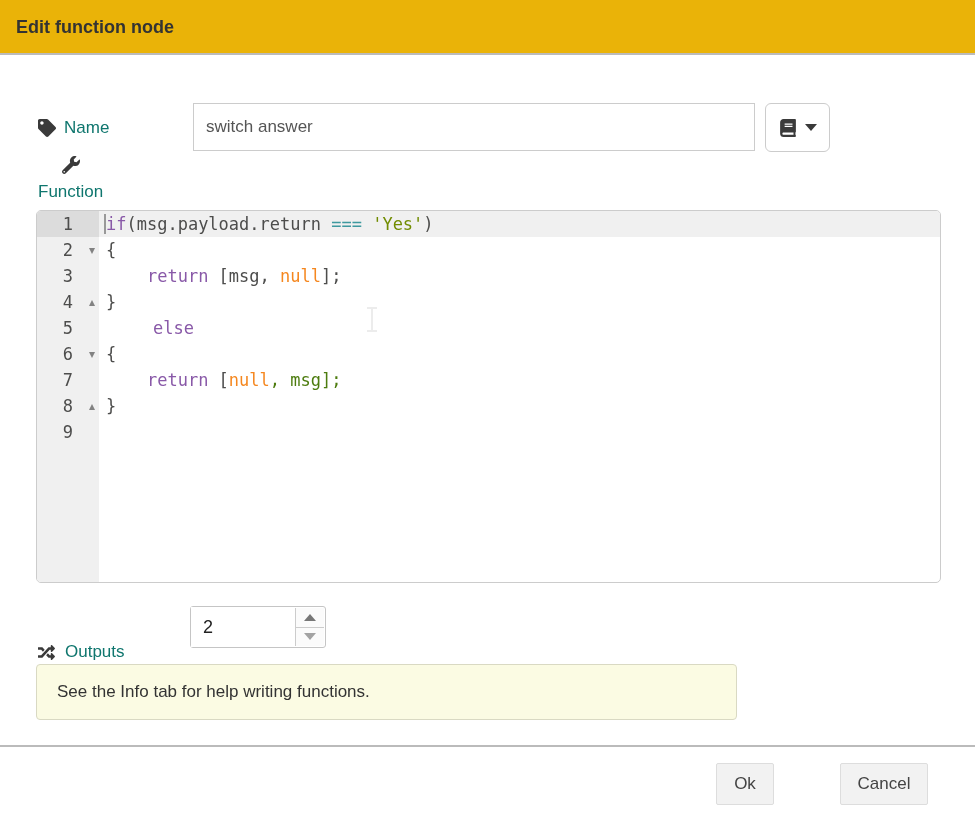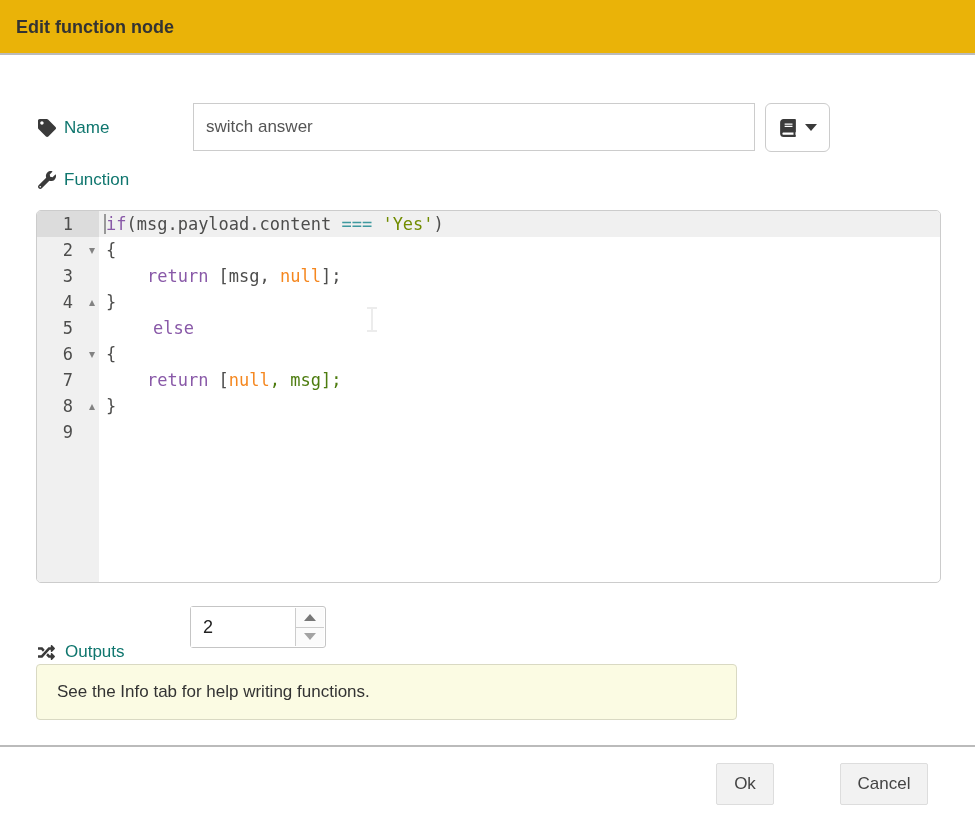--- a/index.html
+++ b/index.html
@@ -19,21 +19,21 @@
     line-height:55px; padding-left:16px;
   }
 
   
   .field-label {
     position:absolute; display:flex; align-items:center; gap:8px;
     font-size:17px; color:#0f766e; height:32px;
   }
   .field-label svg { flex:none; }
   #name-label { left:38px; top:112px; }
-  #function-label { left:38px; top:164px; }
+  #function-label { left:38px; top:156px;flex-direction:column; }
   #outputs-label { left:36px; top:636px; }
   .icon { display:inline-flex; }
   .icon svg { width:18px; height:18px; fill:#3a3a3a; }
   .icon.wide svg { width:21px; height:17px; }
 
   
   .name-input {
     position:absolute; left:193px; top:103px; width:562px; height:48px;
     border:1px solid #ccc; border-radius:0; background:#fff;
     padding:0 12px; font-size:17px; color:#555;
@@ -165,21 +165,21 @@
       </svg>
   </span>
   <span>Function</span>
 </div>
 
 <div class="editor">
   <div class="gutter-bg"></div>
   <div>
       <div class="code-row active">
         <div class="gutter-cell"><span>1</span></div>
-        <div class="code-text"><span class="caret"></span><span style="color: rgb(137, 89, 168);">if</span><span style="color: rgb(77, 77, 76);">(msg.payload.content </span><span style="color: rgb(62, 153, 159);">===</span><span style="color: rgb(77, 77, 76);"> </span><span style="color: rgb(113, 140, 0);">'Yes'</span><span style="color: rgb(77, 77, 76);">)</span></div>
+        <div class="code-text"><span class="caret"></span><span style="color: rgb(137, 89, 168);">if</span><span style="color: rgb(77, 77, 76);">(msg.payload.return </span><span style="color: rgb(62, 153, 159);">===</span><span style="color: rgb(77, 77, 76);"> </span><span style="color: rgb(113, 140, 0);">'Yes'</span><span style="color: rgb(77, 77, 76);">)</span></div>
       </div>
       <div class="code-row">
         <div class="gutter-cell"><span>2</span><span class="fold">▾</span></div>
         <div class="code-text"><span style="color: rgb(77, 77, 76);">{</span></div>
       </div>
       <div class="code-row">
         <div class="gutter-cell"><span>3</span></div>
         <div class="code-text"><span style="color: rgb(77, 77, 76);">    </span><span style="color: rgb(137, 89, 168);">return</span><span style="color: rgb(77, 77, 76);"> [msg, </span><span style="color: rgb(245, 135, 31);">null</span><span style="color: rgb(77, 77, 76);">];</span></div>
       </div>
       <div class="code-row">

